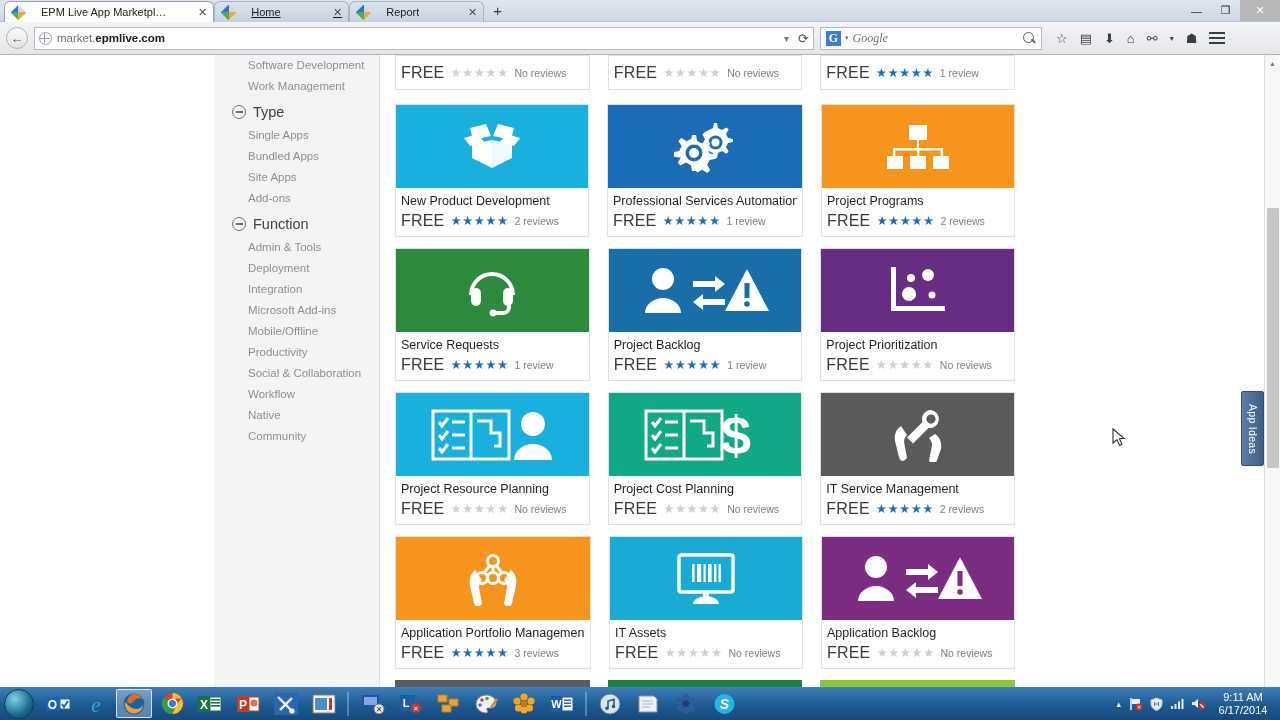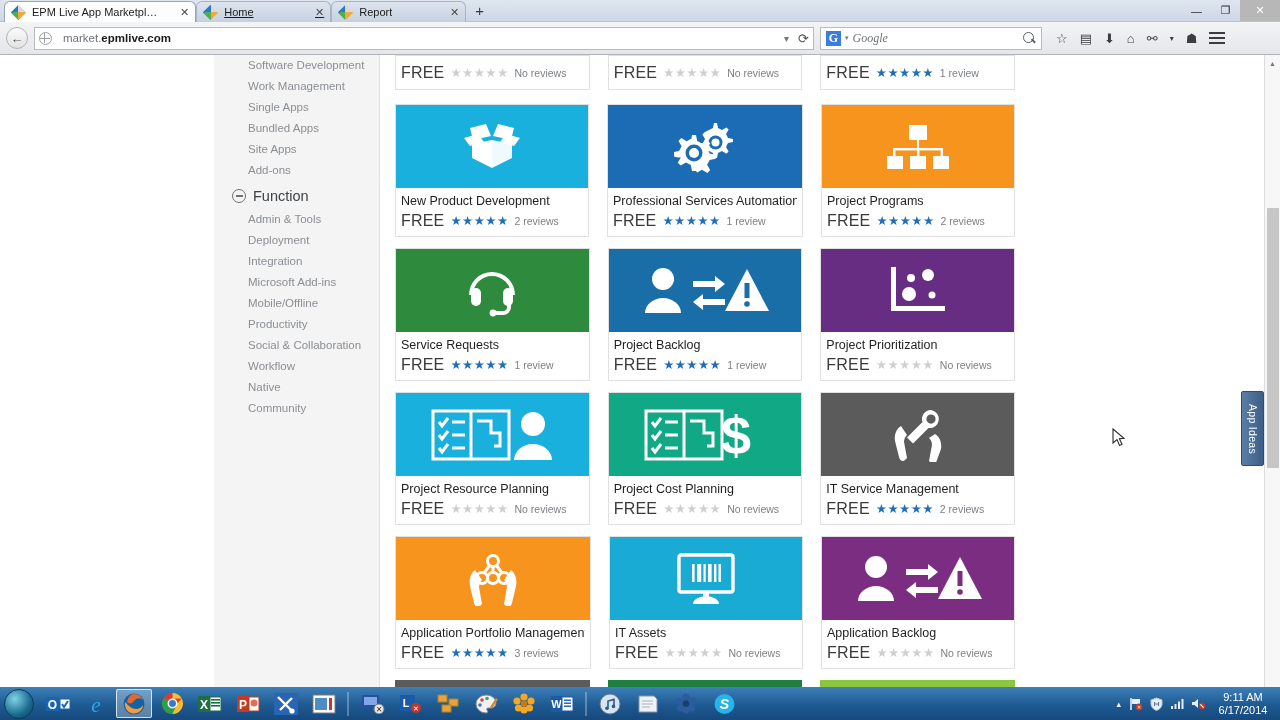--- a/index.html
+++ b/index.html
@@ -12,21 +12,21 @@
 
   
   .titlebar {
     position: absolute; left: 0; top: 0; width: 1280px; height: 22px;
     background: linear-gradient(#dfe6ef, #cdd8e6);
     border-bottom: 1px solid #b9c4d2;
   }
   .tabstrip { position: absolute; left: 4px; top: 0; height: 22px; display: flex; align-items: flex-end; }
   .tab {
     position: relative; height: 21px; display: flex; align-items: center;
-    padding: 0 6px 0 8px; gap: 8px;
+    padding: 0 6px 0 8px; gap: 17px;
     border: 1px solid #a9b4c2; border-bottom: none;
     border-radius: 6px 6px 0 0;
     background: linear-gradient(#dde4ee, #c6d1e0);
     font-size: 11px; color: #1c1c1c; white-space: nowrap;
   }
   .tab.active { background: #fdfdfd; border-color: #9aa6b5; z-index: 3; }
   .tab .favicon { width: 11px; height: 11px; flex: 0 0 11px; position: relative; }
   .tab .favicon::before {
     content:""; position:absolute; inset:0;
     background:
@@ -52,21 +52,21 @@
     display: flex; align-items: center; padding: 0 6px; gap: 6px;
   }
   .backbtn {
     width: 22px; height: 22px; border-radius: 50%;
     background: linear-gradient(#fbfbfb,#e2e2e2); border: 1px solid #b4b4b4;
     display: flex; align-items: center; justify-content: center;
     font-size: 13px; color: #56585c;
   }
   .urlbar {
     flex: 0 0 780px; height: 23px; background: #fff; border: 1px solid #b7bbc1;
-    display: flex; align-items: center; padding: 0 4px; gap: 11px; font-size: 11.5px;
+    display: flex; align-items: center; padding: 0 4px; gap: 5px; font-size: 11.5px;
   }
   .globe {
     width: 13px; height: 13px; border-radius: 50%; border: 1.3px solid #9aa0a8;
     position: relative; flex: 0 0 13px;
   }
   .globe::before { content:""; position:absolute; left:0; top:5px; width:10.4px; height:1.2px; background:#9aa0a8; }
   .globe::after { content:""; position:absolute; left:4.2px; top:0; width:1.2px; height:10.4px; background:#9aa0a8; }
   .urltext { color: #6d7178; }
   .urltext b { color: #1a1a1a; font-weight: 700; }
   .urlright { margin-left: auto; display: flex; align-items: center; gap: 9px; color: #777; font-size: 10px; }
@@ -236,20 +236,24 @@
         </span>
     </div>
   </div>
 
   <div class="viewport">
 
     <div class="sidebar">
       <div class="sb-sub">Software Development</div>
       <div class="sb-sub">Work Management</div>
 
+      <div class="sb-group">
+        <span class="sb-toggle"></span>
+        <span class="sb-gtitle">Type</span>
+      </div>
       <div class="sb-sub">Single Apps</div>
       <div class="sb-sub">Bundled Apps</div>
       <div class="sb-sub">Site Apps</div>
       <div class="sb-sub">Add-ons</div>
 
       <div class="sb-group">
         <span class="sb-toggle"></span>
         <span class="sb-gtitle">Function</span>
       </div>
       <div class="sb-sub">Admin &amp; Tools</div>

